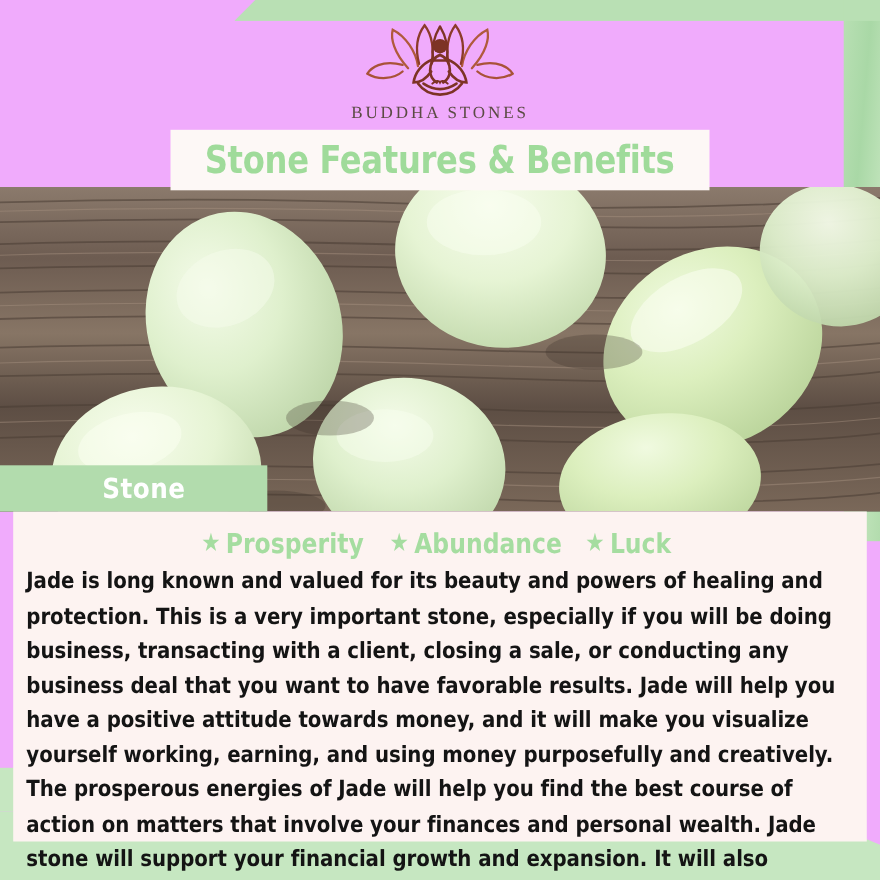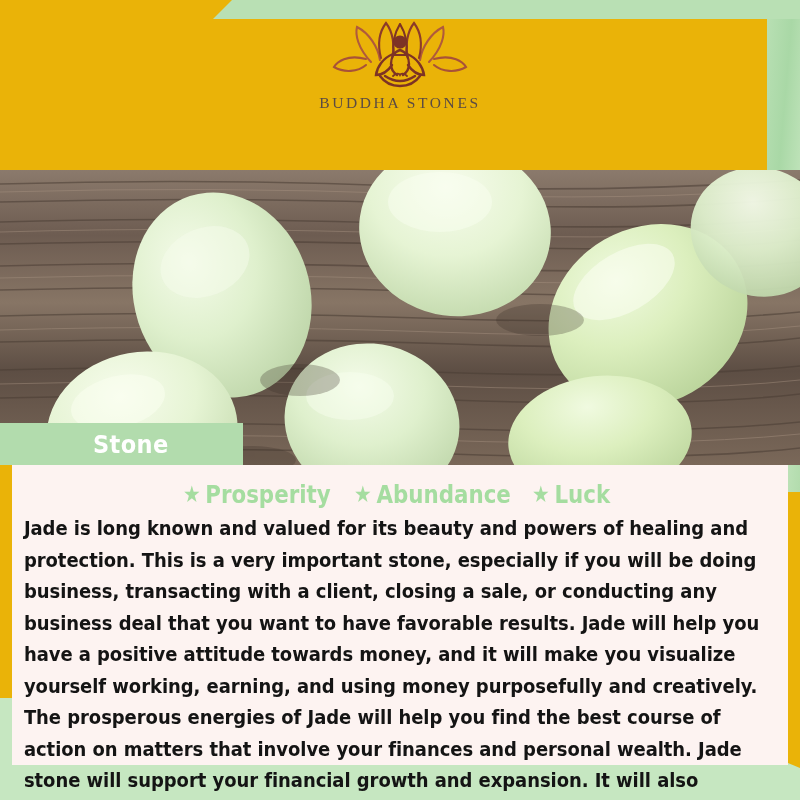--- a/index.html
+++ b/index.html
@@ -15,21 +15,21 @@
     font-family: "Liberation Sans", sans-serif;
     background: #faf0ee;
     position: relative;
   }
 
   .card {
     position: absolute;
     inset: 0;
     width: 800px;
     height: 800px;
-    background: #eab308;
+    background: #f0abfc;
     overflow: hidden;
   }
 
   
   .deco { position: absolute; background: #b9e0b4; }
 
   .deco-top {
     top: 0; left: 213px;
     width: 587px; height: 19px;
     clip-path: polygon(19px 0, 100% 0, 100% 100%, 0 100%);
@@ -225,20 +225,23 @@
           <path d="M55 58 C60 65 68 68 75 68 C82 68 90 65 95 58"></path>
           <path d="M60 58 C66 62 70 63 75 63 C80 63 84 62 90 58"></path>
 
           <path d="M68 58 C71 55 74 55 75 57 C76 55 79 55 82 58" stroke-width="1.8"></path>
         </g>
       </svg>
     </span>
     <span class="logo-text">BUDDHA STONES</span>
   </div>
 
+  <div class="title-bar">
+    <span class="title-text">Stone Features &amp; Benefits</span>
+  </div>
 
   <div class="photo">
     <svg viewBox="0 0 800 295" xmlns="http://www.w3.org/2000/svg" preserveAspectRatio="none">
       <defs>
         <linearGradient id="wood" x1="0" y1="0" x2="0" y2="1">
           <stop offset="0%" stop-color="#8b7a6c"></stop>
           <stop offset="22%" stop-color="#6d5c51"></stop>
           <stop offset="45%" stop-color="#877565"></stop>
           <stop offset="68%" stop-color="#5d4e44"></stop>
           <stop offset="100%" stop-color="#7a6859"></stop>

